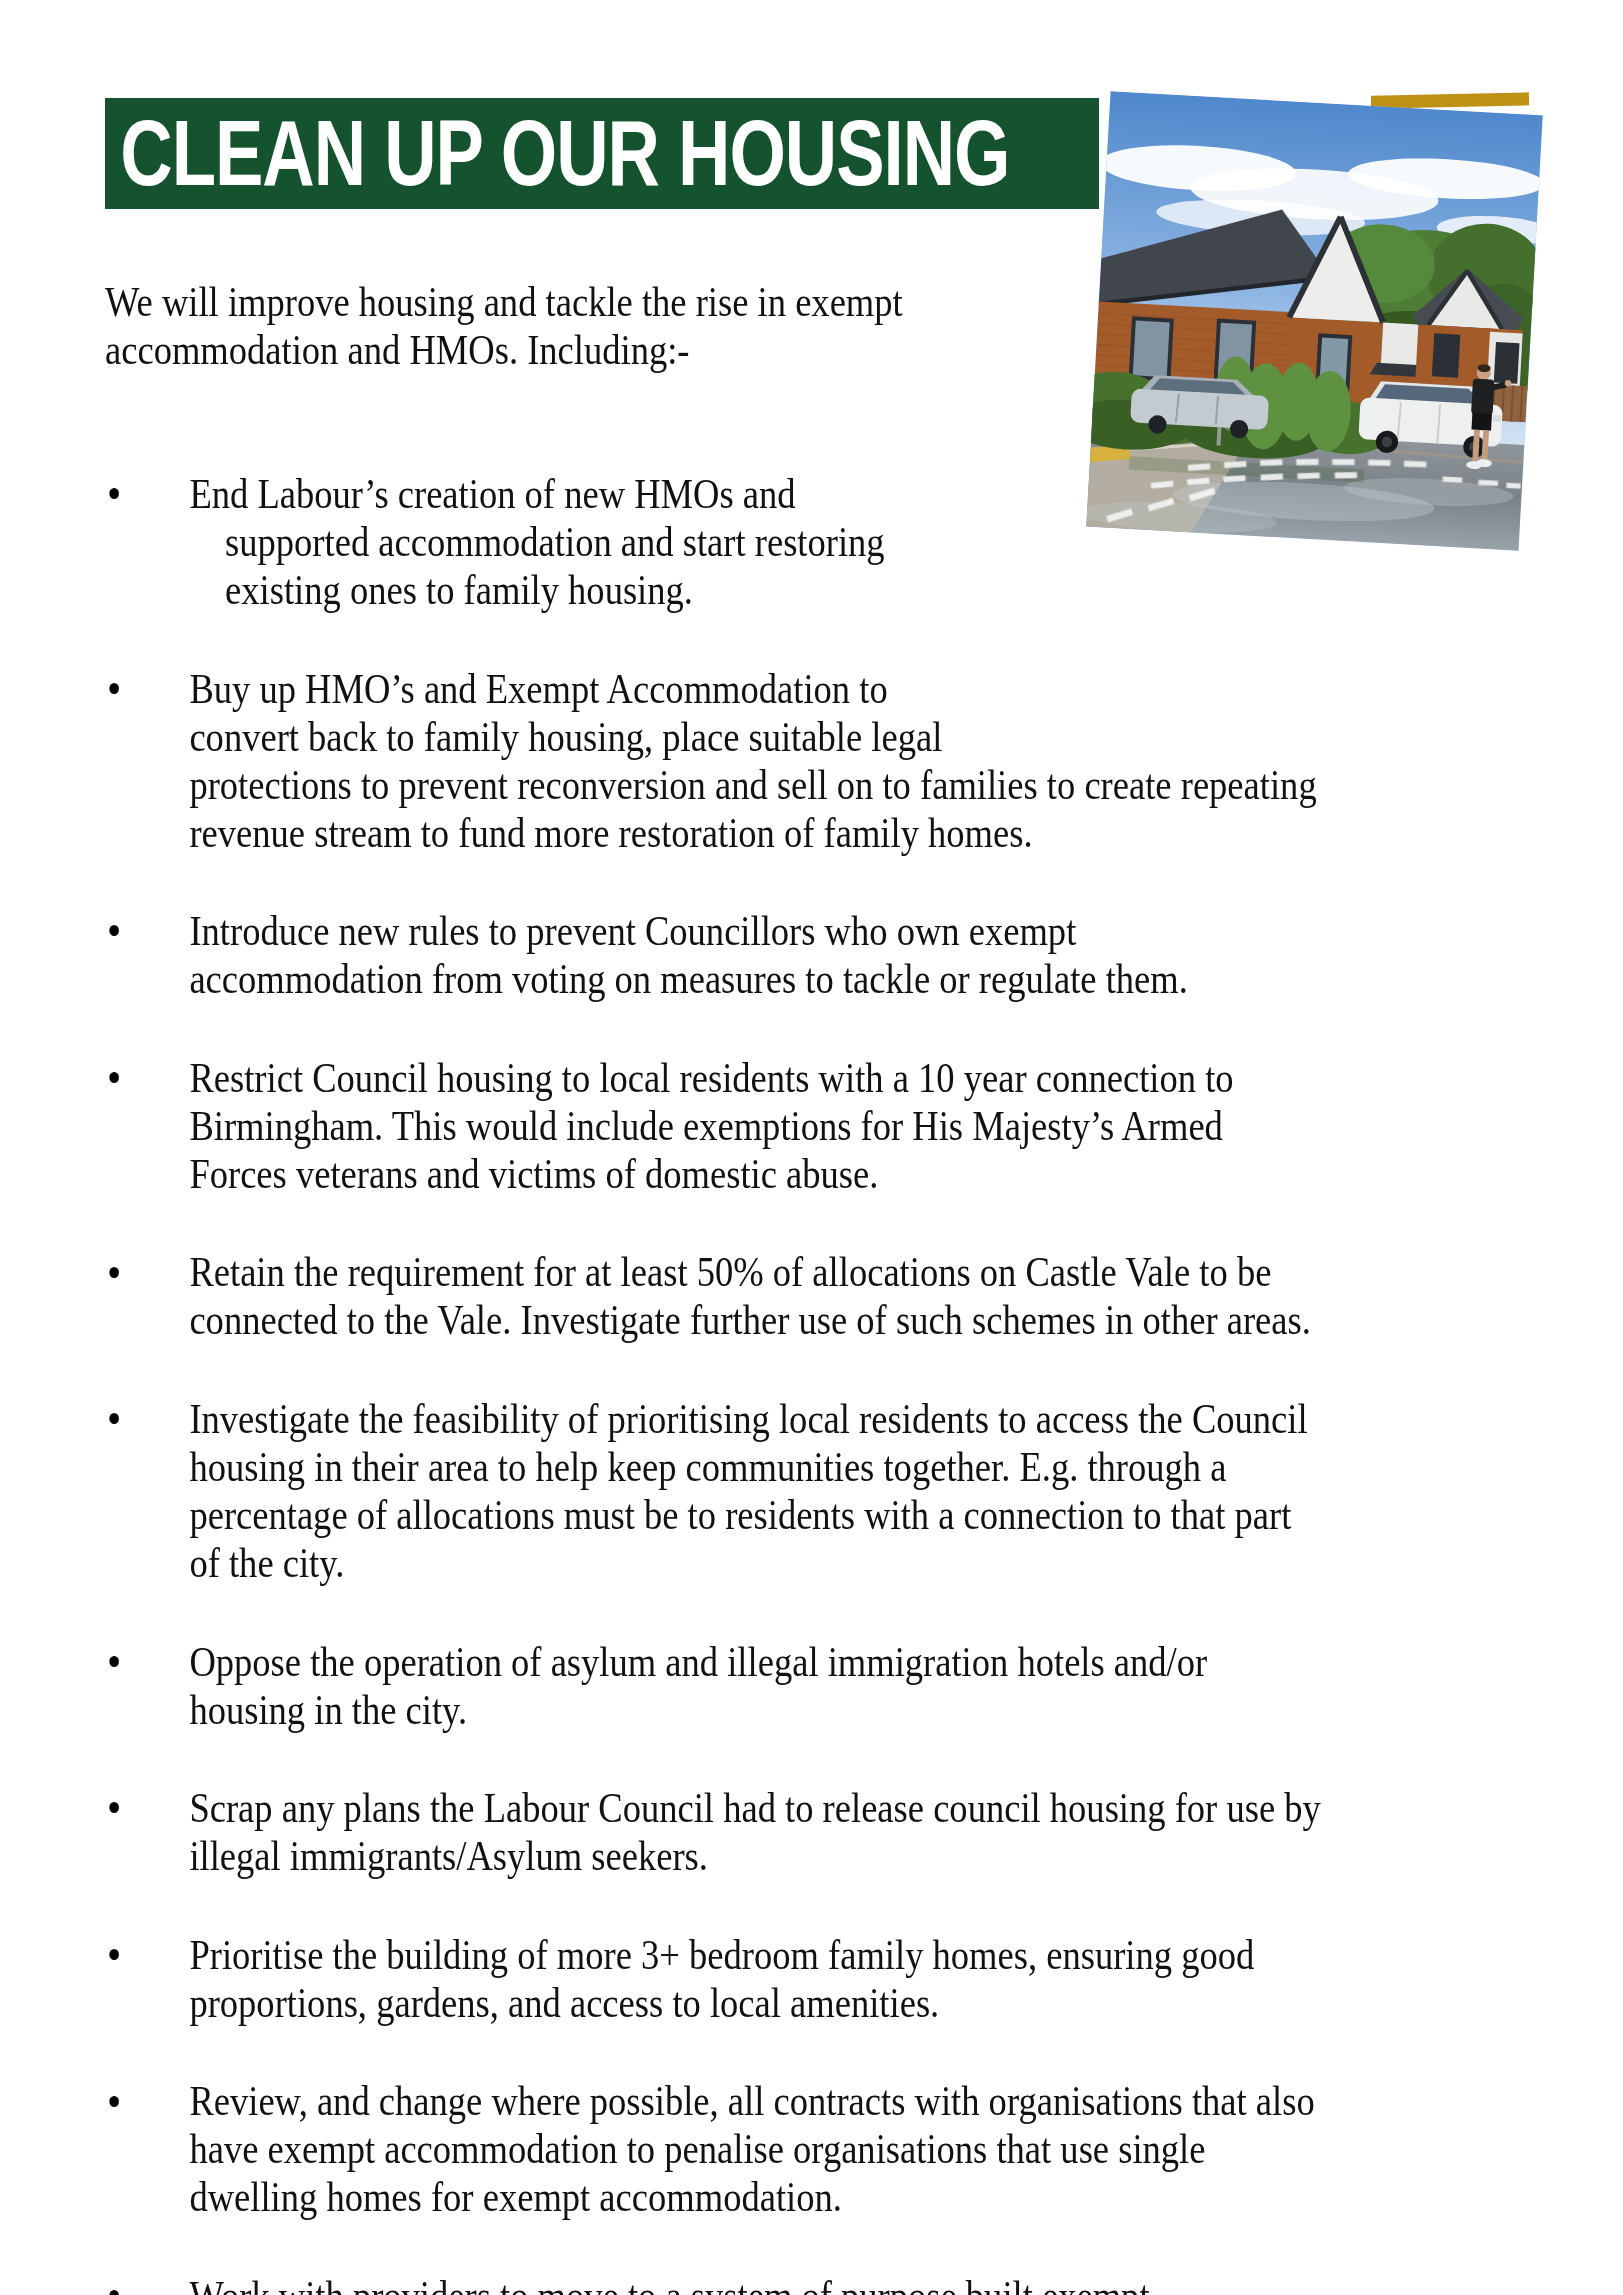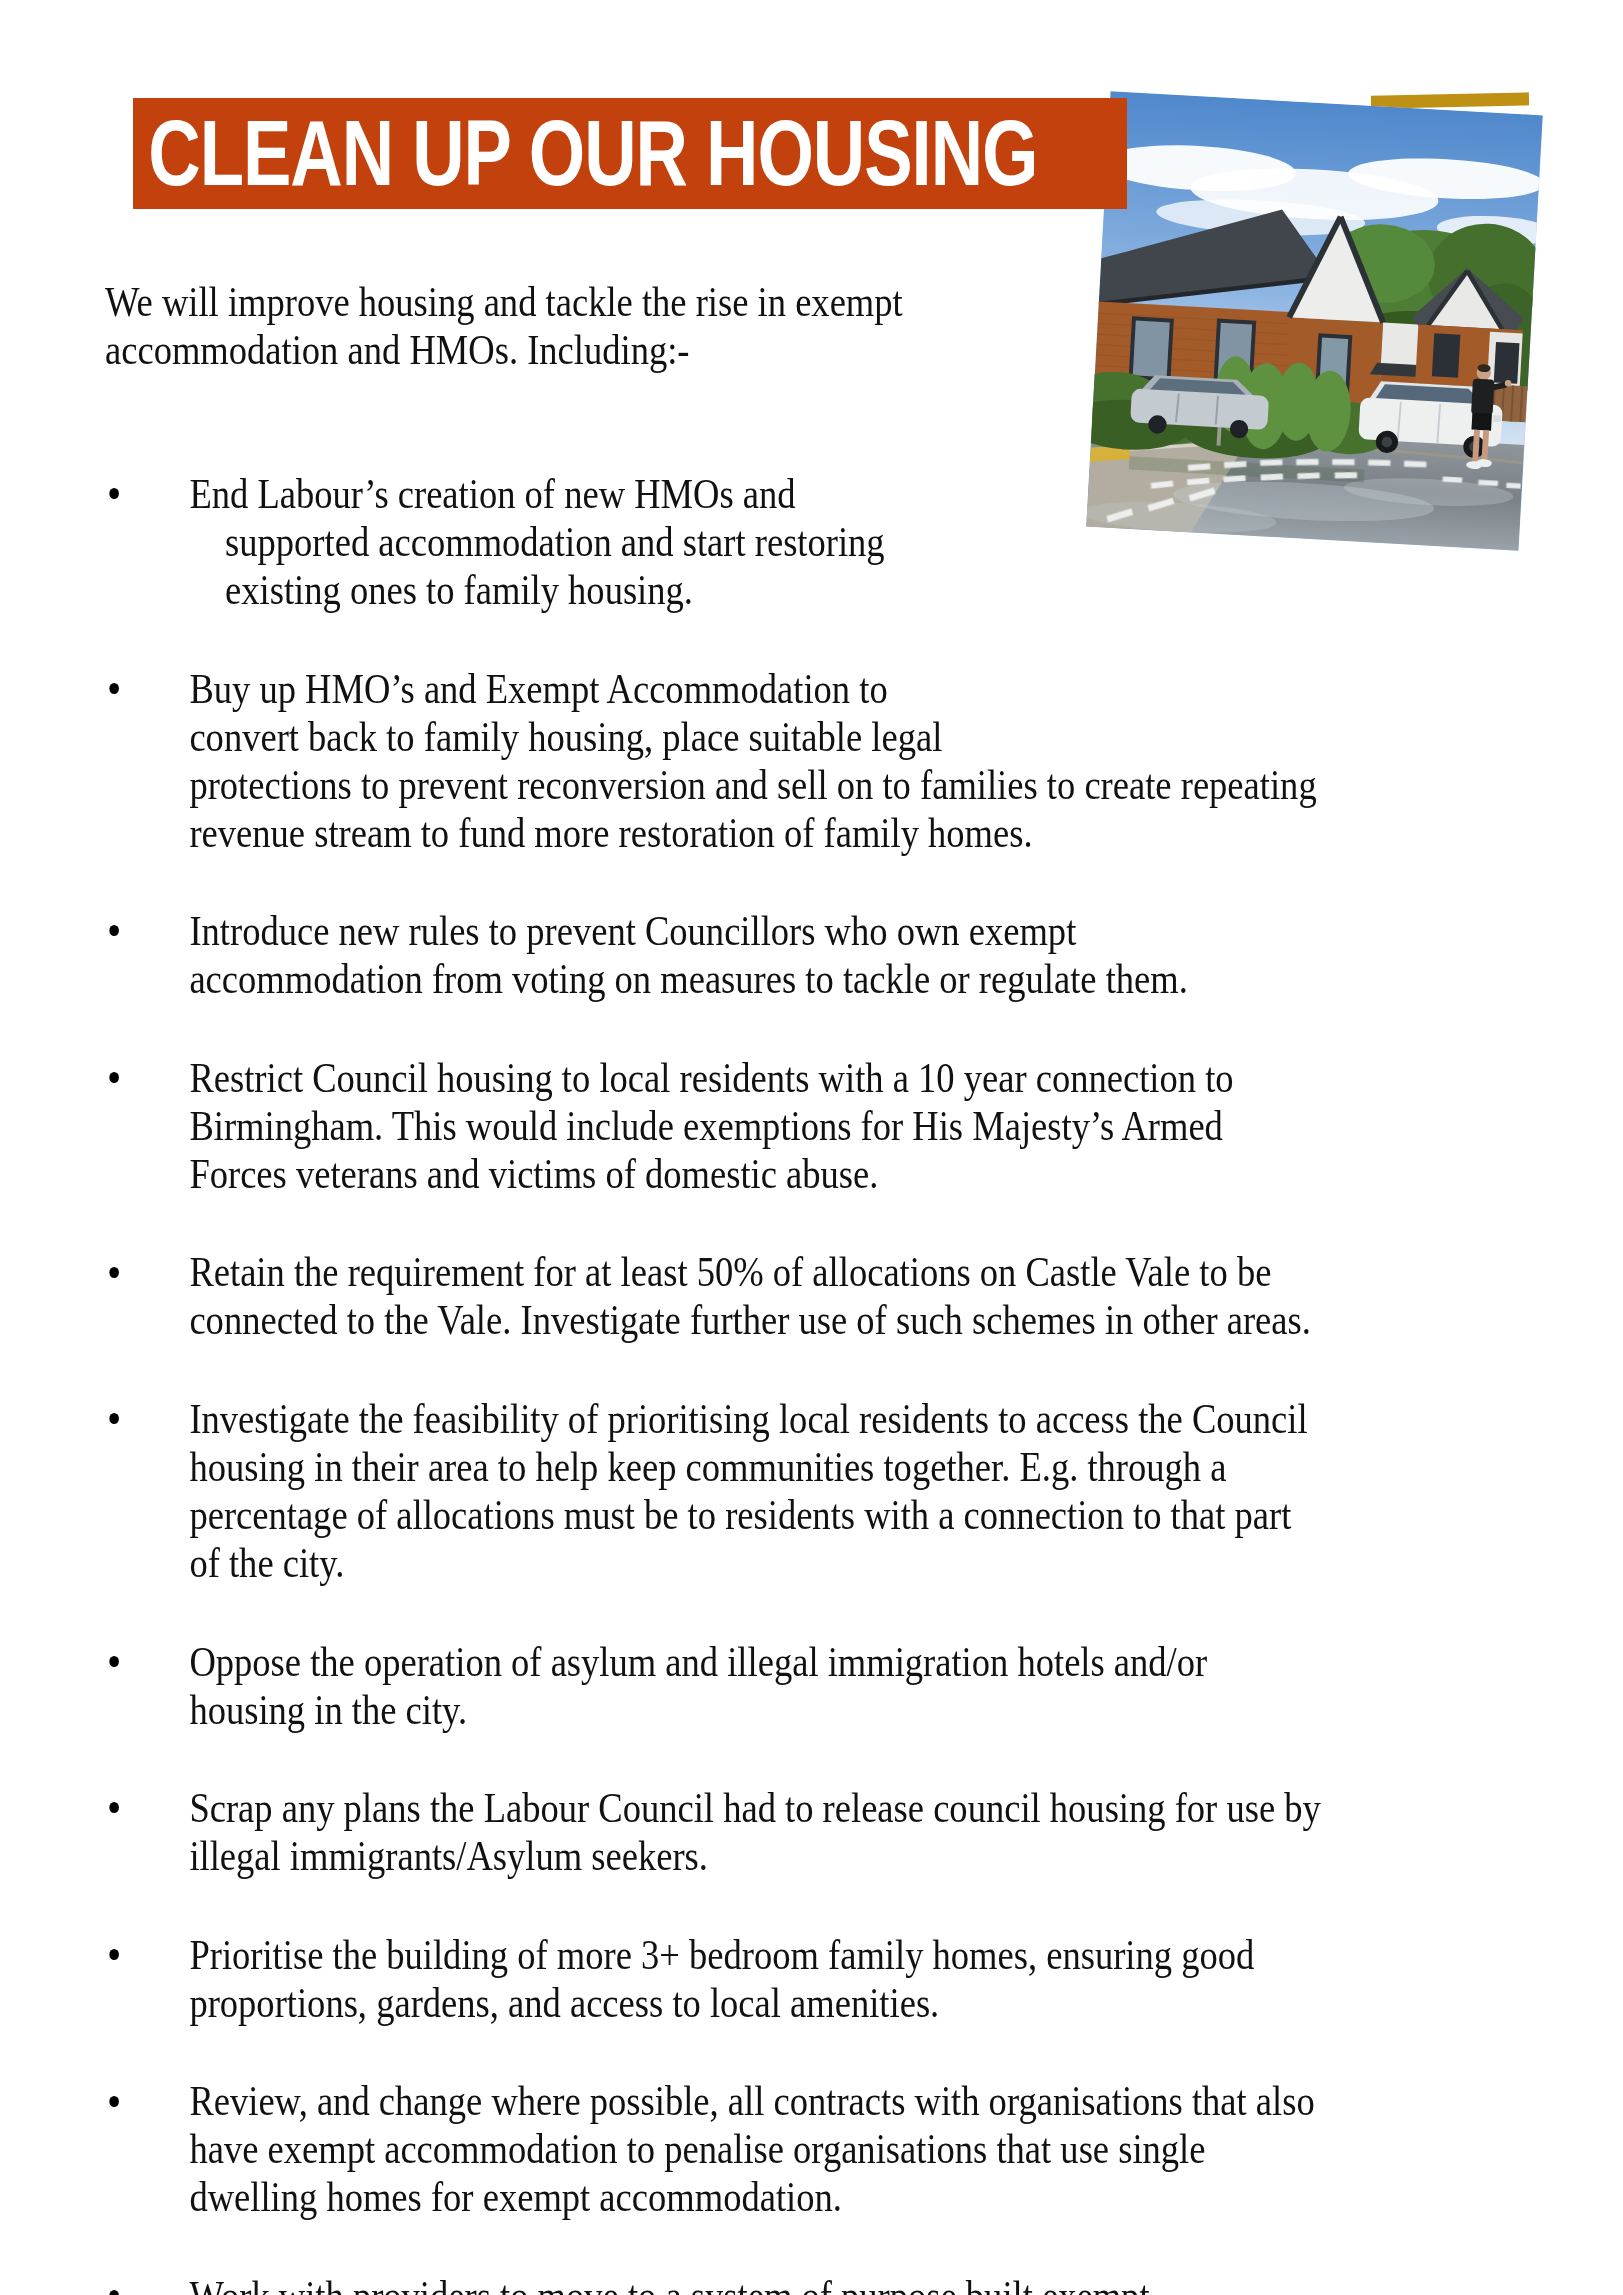--- a/index.html
+++ b/index.html
@@ -42,21 +42,21 @@
   ul.bullets li{position:relative;margin:0 0 2.6px 0;}
   ul.bullets li::before{
     content:"";position:absolute;left:-92px;top:18.3px;width:11px;height:11px;
     border-radius:50%;background:#000000;
   }
   li.hang-extra{padding-left:41px;text-indent:-41px;}
 </style>
 </head>
 <body>
 
-<div class="banner" style="background: #c2410c; margin-left: 28px;">
+<div class="banner" style="background: #14532d;">
   <span class="banner-text">CLEAN UP OUR HOUSING</span>
 </div>
 
 <div class="gold-sliver" style="background: rgb(190, 145, 21);"></div>
 
 <div class="photo">
   <svg viewBox="0 0 662 667">
     <defs>
       <linearGradient id="sky" x1="0" y1="0" x2="0" y2="1">
         <stop offset="0" stop-color="#4f88cc"></stop>

